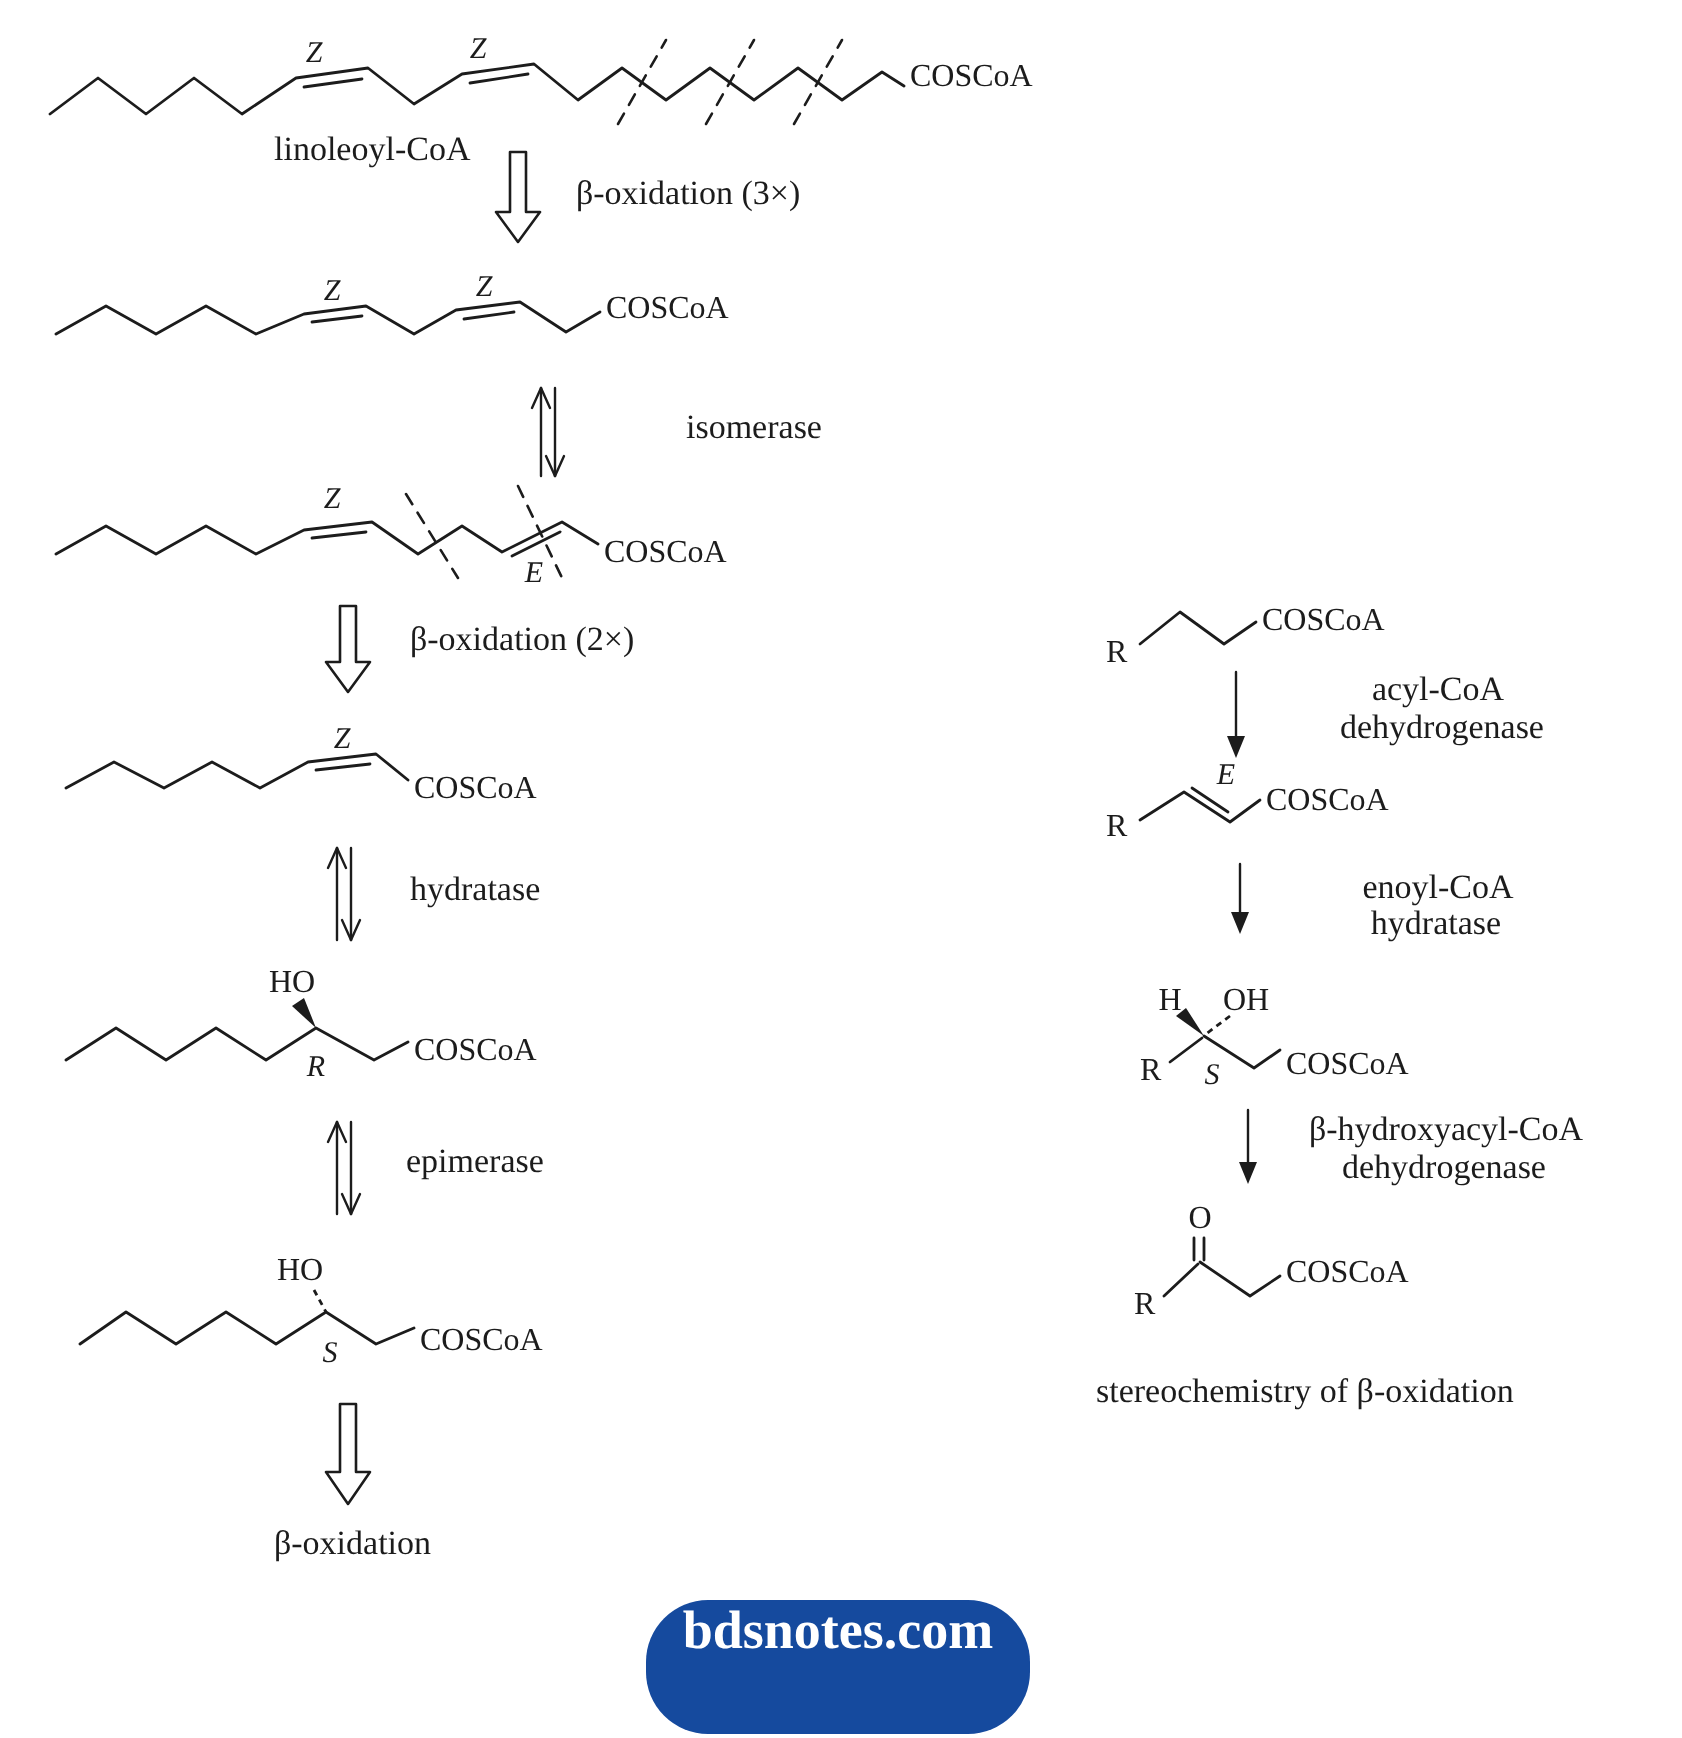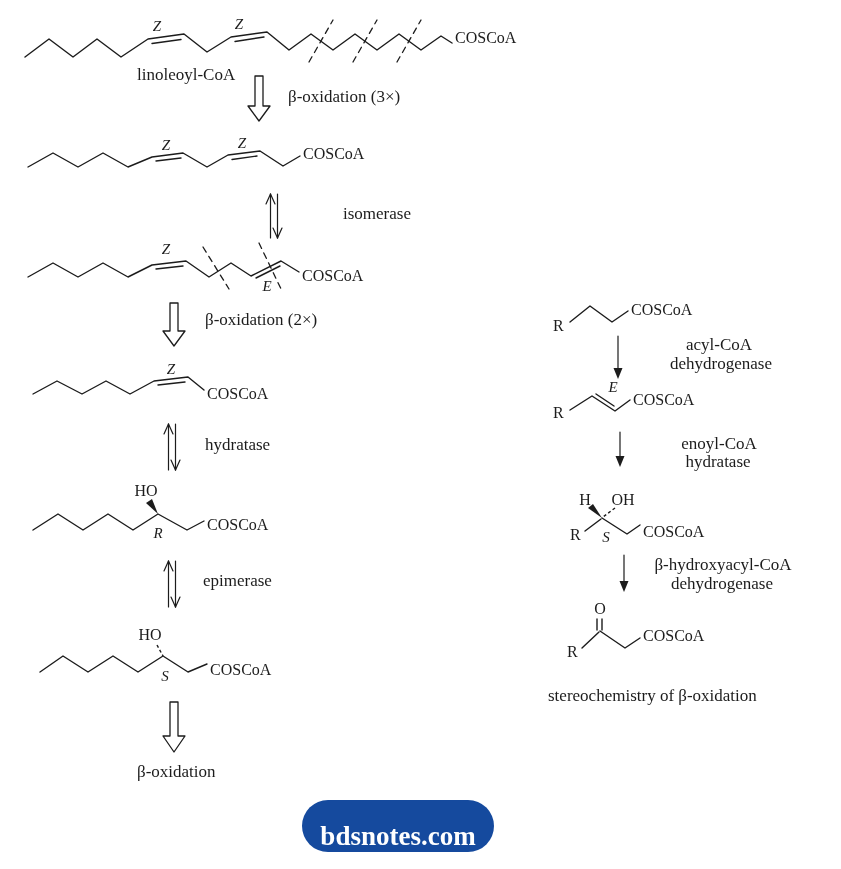--- a/index.html
+++ b/index.html
@@ -10,22 +10,22 @@
   svg .dashline{fill:none;stroke:#1c1c1c;stroke-width:1.3;stroke-dasharray:6 5;stroke-linecap:round;}
   svg .hashbond{fill:none;stroke:#1c1c1c;stroke-width:1.4;stroke-dasharray:3 2.5;}
   svg .wedge{fill:#1c1c1c;stroke:none;}
   svg .blockarrow{fill:#ffffff;stroke:#1c1c1c;stroke-width:1.3;stroke-linejoin:round;}
   svg .thinline{fill:none;stroke:#1c1c1c;stroke-width:1.2;stroke-linecap:round;}
   svg .ahead{fill:#1c1c1c;stroke:none;}
   svg text{fill:#1c1c1c;font-family:"Liberation Serif","DejaVu Serif",serif;font-size:17px;}
   svg text.atom{font-size:16px;}
   svg text.stereo{font-size:15px;font-style:italic;}
   svg text.step{font-size:17px;}
-  .badge{position:absolute;left:302px;top:800px;width:192px;height:52px;border-radius:31px;
-         background:#154a9e;display:flex;align-items:flex-end;justify-content:center;}
+  .badge{position:absolute;left:323px;top:800px;width:192px;height:67px;border-radius:31px;
+         background:#154a9e;display:flex;align-items:flex-start;justify-content:center;}
   .badge span{color:#ffffff;font-size:27px;font-weight:bold;font-family:"Liberation Serif","DejaVu Serif",serif;}
 </style>
 </head>
 <body>
 
 <div class="page">
 <svg width="841" height="869" viewBox="0 0 841 869">
 
   <g>
     <polyline class="bond" points="25,57 49,39 73,57 97,39 121,57 148,39 184,34 207,52 231,37 267,32 289,50 311,34 333,50 355,34 377,50 399,34 421,50 441,36 452,43"></polyline>

